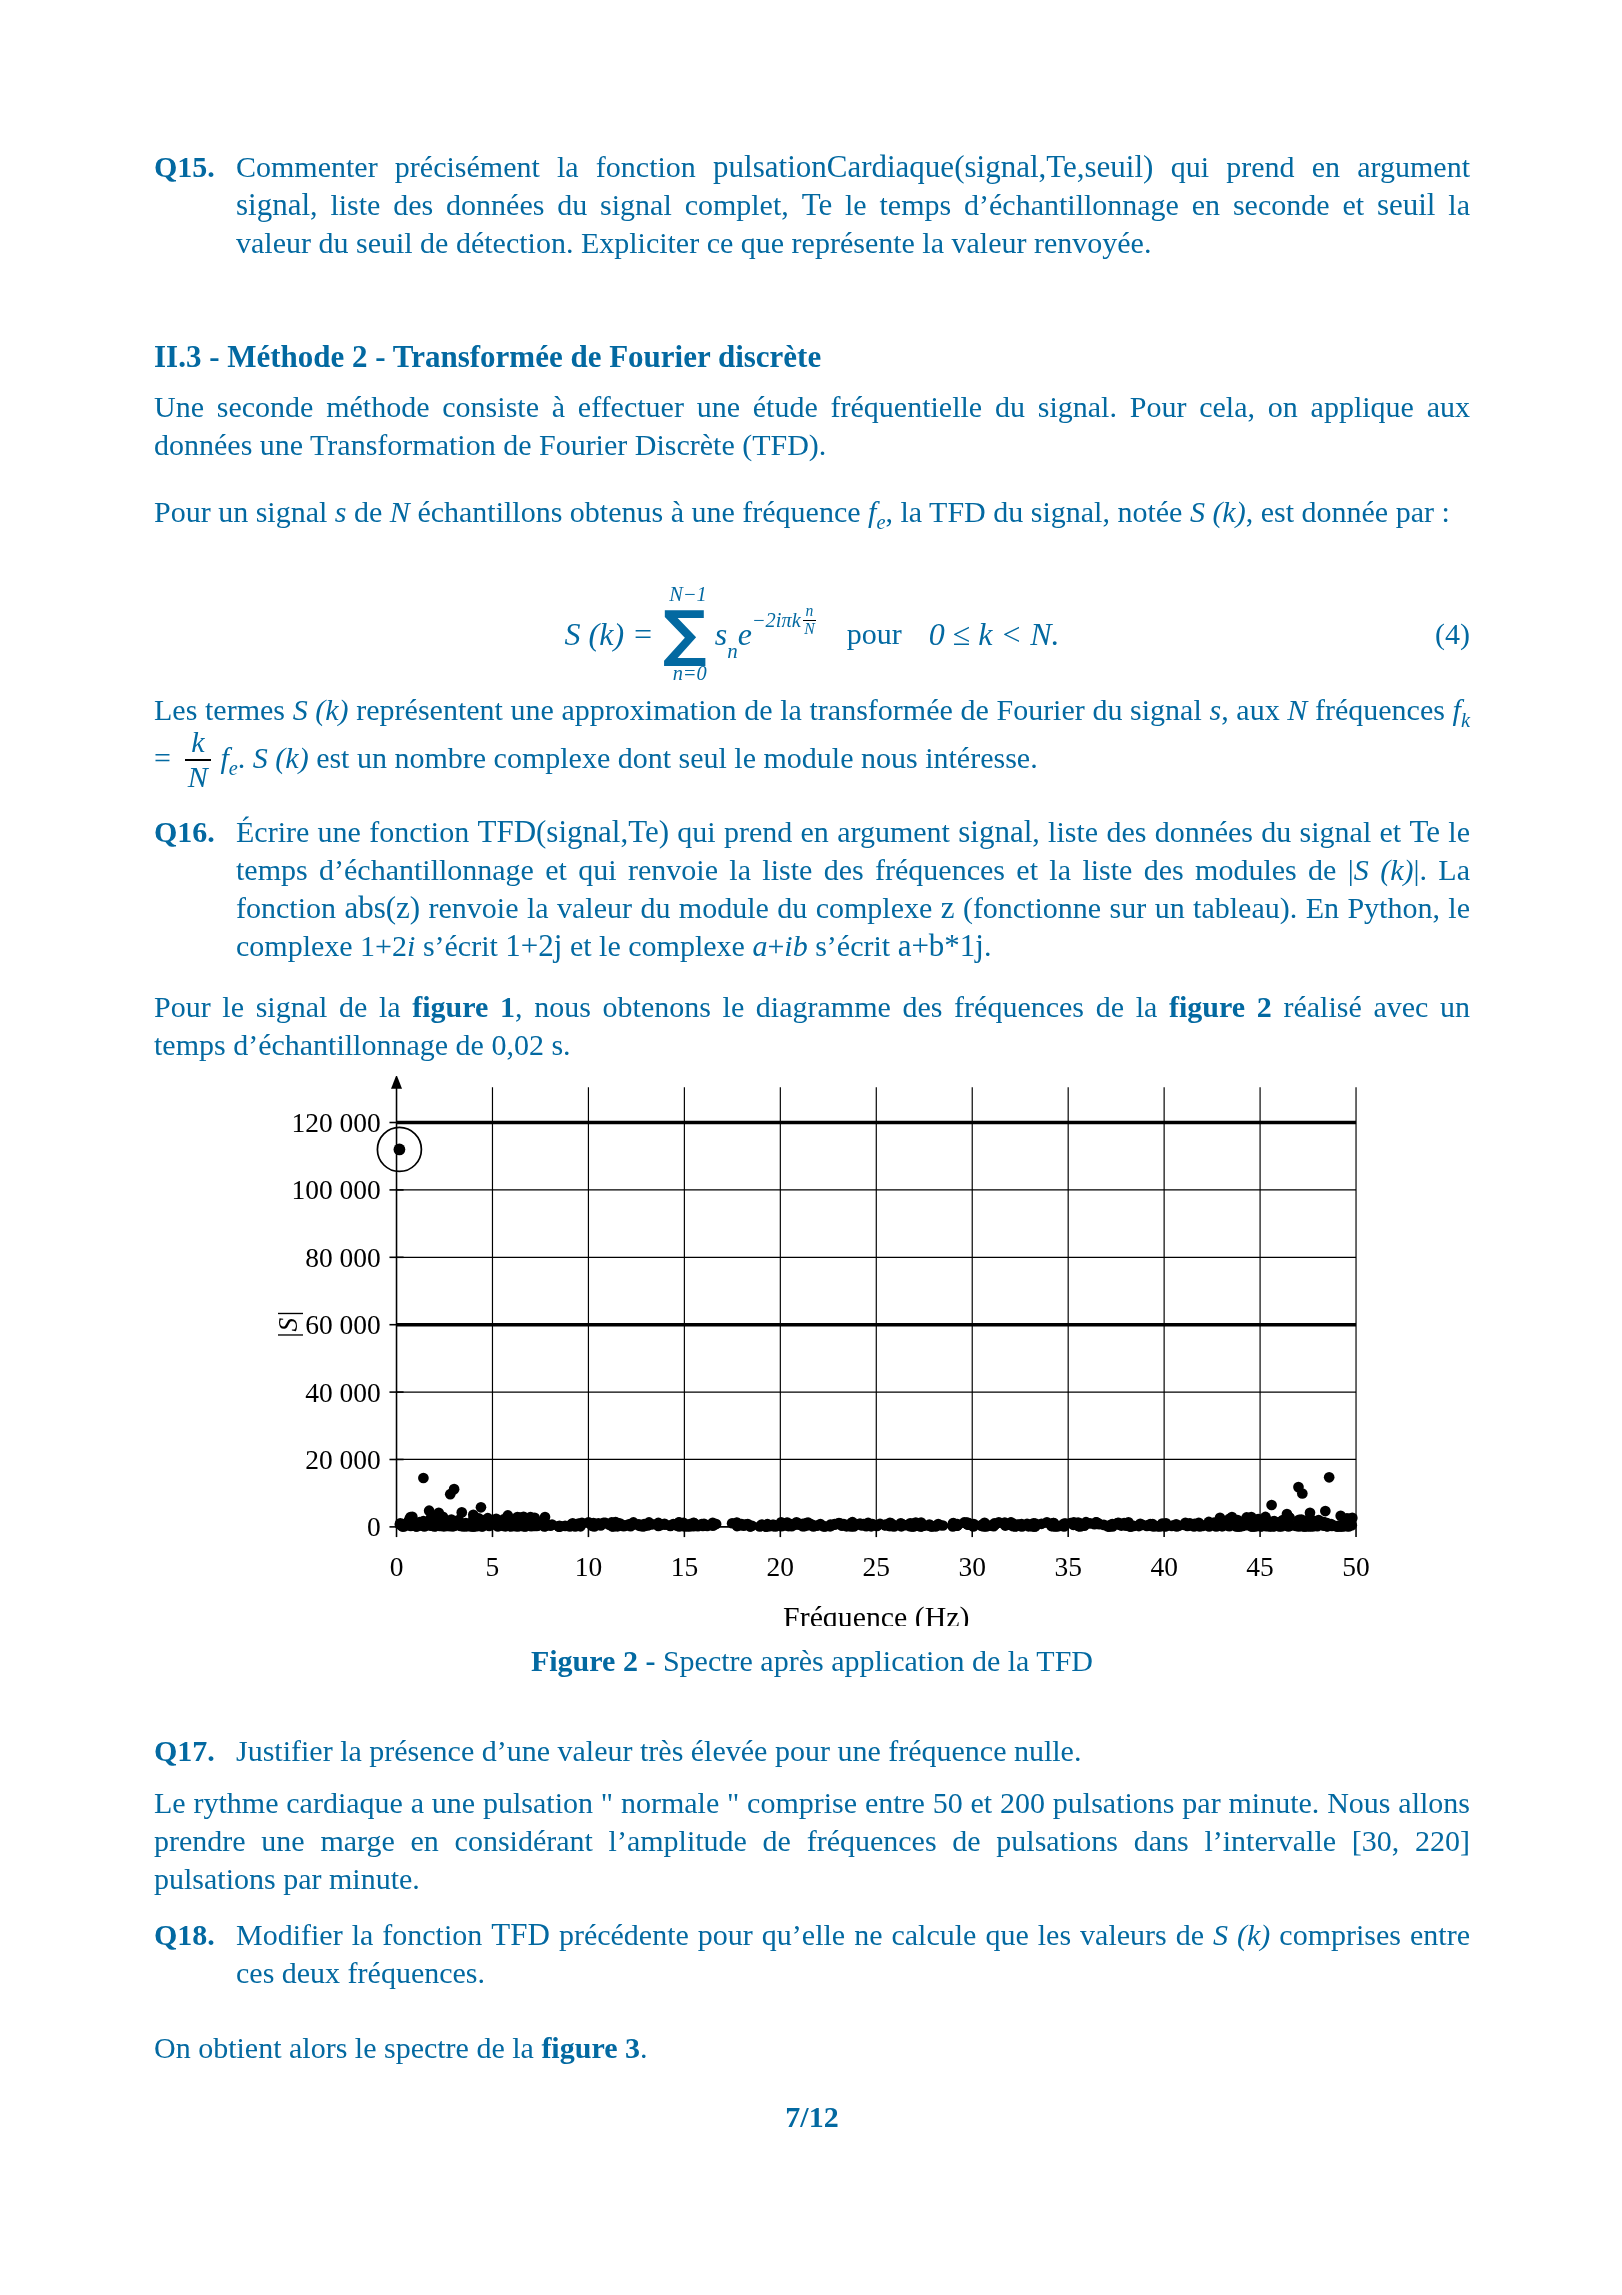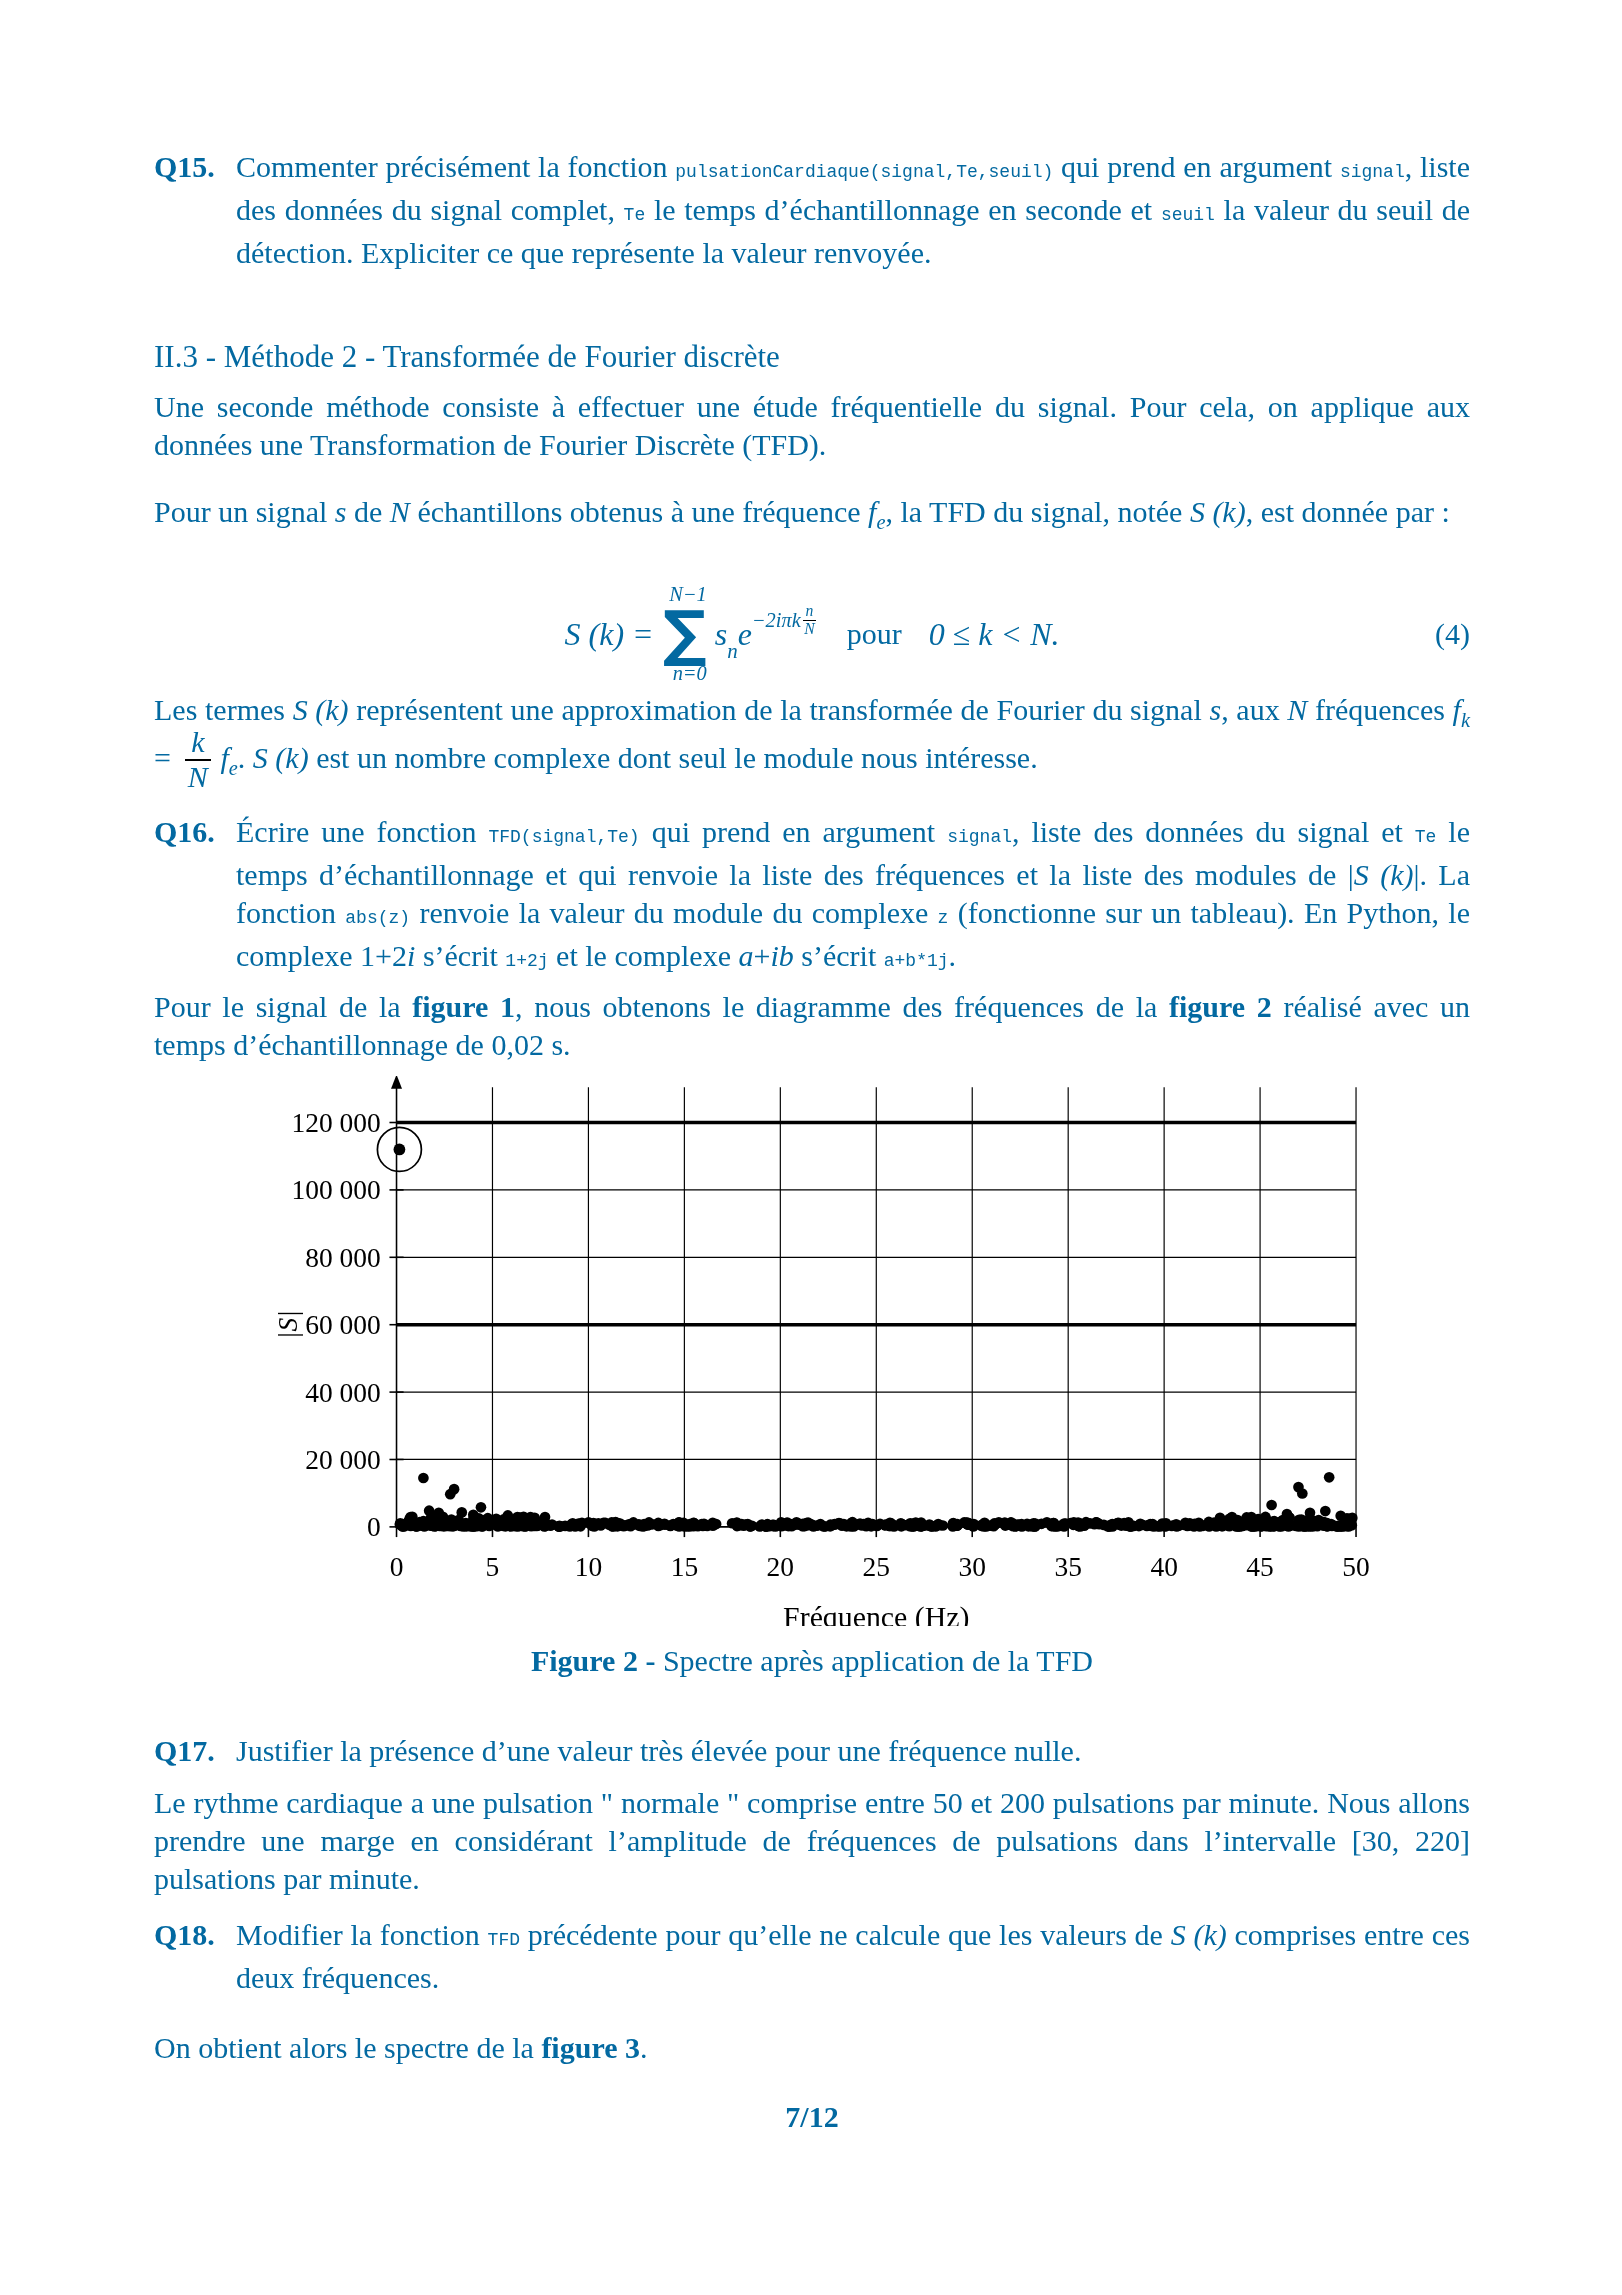--- a/index.html
+++ b/index.html
@@ -14,23 +14,23 @@
     overflow:hidden;
   }
   .blk{position:absolute;left:154px;width:1316px;}
   .just{text-align:justify;}
   .question{display:flex;}
   .qlabel{flex:0 0 82px;font-weight:bold;}
   .qbody{flex:1;text-align:justify;}
   .rr{}
   .bb{font-weight:bold;}
   .ii{font-style:italic;}
-  .cc{font-family:Liberation Mono, monospace;font-size:18px;}
+  .cc{font-family:Liberation Serif, serif;font-size:31px;}
   sub.ii{font-size:0.68em;line-height:0;}
-  .heading{font-weight:normal;font-size:31px;}
+  .heading{font-weight:bold;font-size:31px;}
   
   .frac{display:inline-flex;flex-direction:column;align-items:center;
         vertical-align:middle;font-style:italic;line-height:1.02;
         margin:0 6.3px 0 3.1px;position:relative;top:-1.6px;}
   .frac .num{padding:0 6.3px 0.8px 6.3px;border-bottom:2px solid #000;}
   .frac .den{padding:0.8px 6.3px 0 6.3px;}
   
   .eqrow{display:flex;align-items:center;justify-content:center;position:relative;height:133px;}
   .eq-it{font-style:italic;font-size:32px;}
   .sum{display:inline-flex;flex-direction:column;align-items:flex-end;margin:0 7.9px 0 9.4px;line-height:1;}

